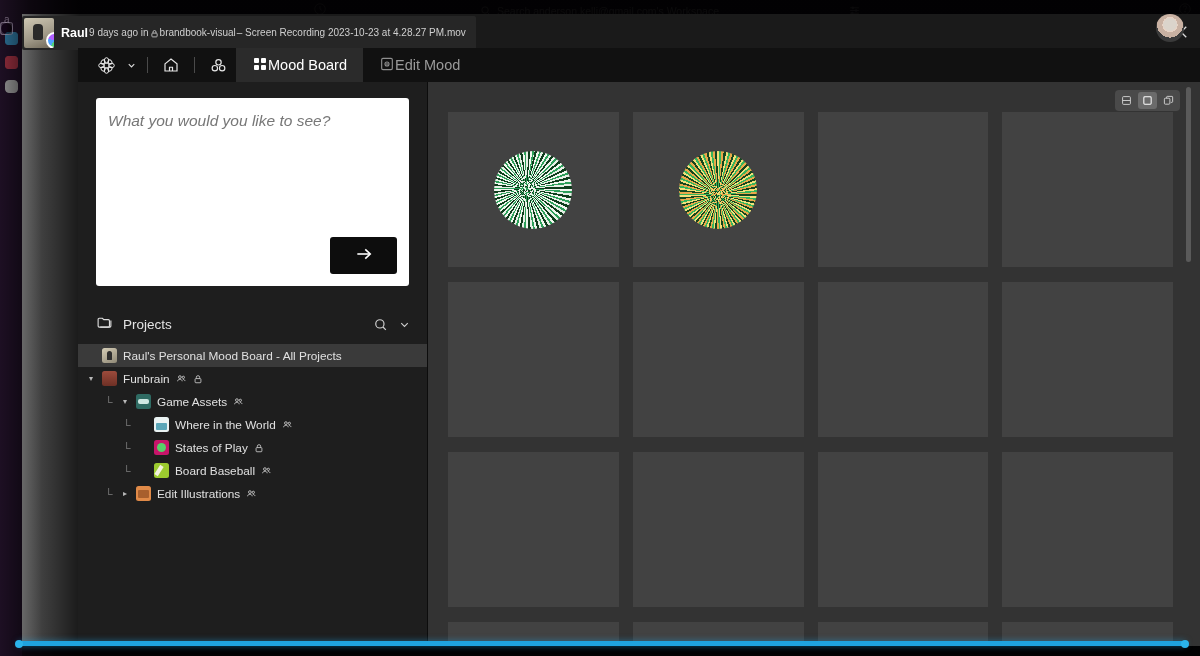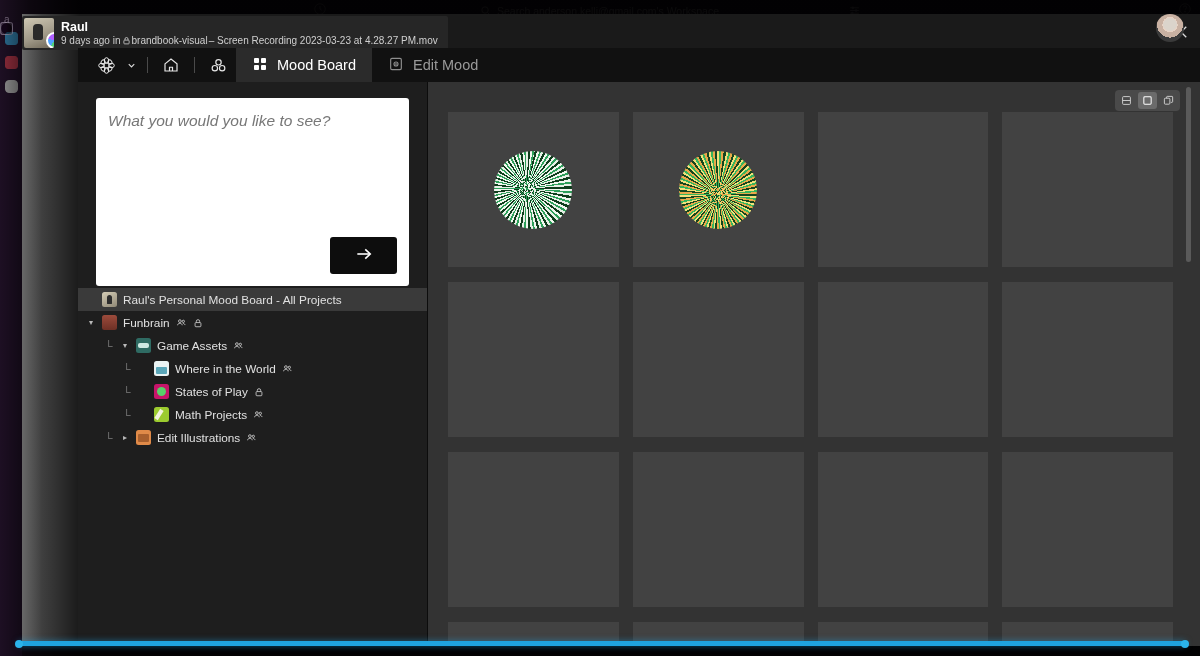--- a/index.html
+++ b/index.html
@@ -88,21 +88,21 @@
     content: ""; position: absolute; left: 9px; top: 6px;
     width: 10px; height: 16px; border-radius: 4px 4px 2px 2px;
     background: #2a2a2a;
   }
   .user-badge {
     position: absolute; left: 22px; top: 14px;
     width: 17px; height: 17px; border-radius: 50%;
     background: conic-gradient(#ff5c5c 0 20%, #ffd24d 0 40%, #4fd37a 0 60%, #4fa3ff 0 80%, #b060ff 0 100%);
     border: 2px solid #fff; box-sizing: border-box;
   }
-  .user-meta { display: flex; flex-direction: column; gap: 1px; }
+  .user-meta { display: flex; flex-direction: row; gap: 1px; }
   .user-name { font-size: 12.5px; font-weight: bold; color: #ffffff; line-height: 14px; }
   .user-sub {
     font-size: 10px; color: #cfcfcf; line-height: 12px;
     display: flex; align-items: center; gap: 1px; white-space: nowrap;
   }
   .close-x {
     position: absolute; right: 10px; top: 9px;
     width: 18px; height: 18px; cursor: pointer;
     color: #dcdcdc;
   }
@@ -117,21 +117,21 @@
     display: flex; align-items: center; padding-left: 10px; gap: 0;
     position: relative;
   }
   .tb-btn {
     display: flex; align-items: center; justify-content: center;
     height: 34px; padding: 0 8px; cursor: pointer; color: #e6e6e6;
   }
   .tb-chev { padding: 0 4px 0 1px; }
   .tb-div { width: 1px; height: 16px; background: #4a4a4a; margin: 0 6px; }
   .tab {
-    display: flex; align-items: center; gap: 9px;
+    display: flex; align-items: center; gap: 0;
     height: 34px; padding: 0 16px; cursor: pointer;
     font-size: 14.5px; color: #9a9a9a;
   }
   .tab.active { background: #2b2b2b; color: #ffffff; }
   .tab-label { line-height: 1; }
 
   .body-row { position: absolute; left: 0; top: 34px; right: 0; bottom: 0; display: flex; }
 
   
   .lpanel {
@@ -325,21 +325,21 @@
         </div>
         <div class="user-meta">
           <div class="user-name">Raul</div>
           <div class="user-sub">
             <span>9 days ago in</span>
             <svg width="9" height="9" viewBox="0 0 24 24" fill="none" stroke="#cfcfcf" stroke-width="2.2">
               <rect x="5" y="11" width="14" height="10" rx="2"></rect>
                 <path d="M8 11V8a4 4 0 018 0v3"></path>
             </svg>
             <span>brandbook-visual</span>
-            <span>– Screen Recording 2023-03-23 at 4.28.27 PM.mov</span>
+            <span>– Screen Recording 2023-10-23 at 4.28.27 PM.mov</span>
           </div>
         </div>
       </div>
 
       <div class="close-x">
         <svg width="18" height="18" viewBox="0 0 24 24" fill="none" stroke="currentColor" stroke-width="1.8">
           <path d="M5 5l14 14M19 5L5 19"></path>
         </svg>
       </div>
     </div>
@@ -416,20 +416,41 @@
                 <span>
                   <svg width="24" height="20" viewBox="0 0 24 24" fill="none" stroke="#ffffff" stroke-width="1.9">
                     <path d="M4 12h15"></path>
                       <path d="M13.5 6.5L19.5 12l-6 5.5"></path>
                   </svg>
                 </span>
               </div>
             </div>
           </div>
 
+          <div class="projects-head">
+            <span>
+              <svg width="17" height="17" viewBox="0 0 24 24" fill="none" stroke="#dcdcdc" stroke-width="1.6">
+                <path d="M3 7.5a1.5 1.5 0 011.5-1.5H9l2 2h6.5A1.5 1.5 0 0119 9.5V17a1.5 1.5 0 01-1.5 1.5h-13A1.5 1.5 0 013 17z"></path>
+                <path d="M21 9v8a1.5 1.5 0 01-1.5 1.5H6"></path>
+              </svg>
+            </span>
+            <span class="projects-title">Projects</span>
+            <span class="ph-spacer"></span>
+            <span class="ph-icon">
+              <svg width="15" height="15" viewBox="0 0 24 24" fill="none" stroke="#cfcfcf" stroke-width="1.9">
+                <circle cx="11" cy="11" r="6.6"></circle>
+                  <path d="M16 16l4.5 4.5"></path>
+              </svg>
+            </span>
+            <span class="ph-icon">
+              <svg width="13" height="13" viewBox="0 0 24 24" fill="none" stroke="#cfcfcf" stroke-width="2.1">
+                <path d="M6 9.5l6 6 6-6"></path>
+              </svg>
+            </span>
+          </div>
 
           <div class="tree" id="tree">
               <div class="row sel" style="padding-left: 8px;">
                 <span class="caret"></span>
                 <span class="sw personal"></span>
                 <span class="row-label">Raul's Personal Mood Board - All Projects</span>
               </div>
               <div class="row" style="padding-left: 8px;">
                 <span class="caret">▾</span>
                 <span class="sw funbrain"></span>
@@ -486,21 +507,21 @@
                   <svg width="10" height="10" viewBox="0 0 24 24" fill="none" stroke="#cfcfcf" stroke-width="2">
                     <rect x="5" y="11" width="14" height="10" rx="2"></rect>
                     <path d="M8 11V8a4 4 0 018 0v3"></path>
                   </svg>
                 </span>
               </div>
               <div class="row" style="padding-left: 44px;">
                 <span class="elbow">└</span>
                 <span class="caret"></span>
                 <span class="sw math"></span>
-                <span class="row-label">Math Projects</span>
+                <span class="row-label">Board Baseball</span>
                 <span class="badge">
                   <svg width="11" height="11" viewBox="0 0 24 24" fill="none" stroke="#cfcfcf" stroke-width="1.9">
                     <circle cx="8.5" cy="9" r="3"></circle>
                     <circle cx="16" cy="9.5" r="2.5"></circle>
                     <path d="M3.5 18c0-2.6 2.3-4.2 5-4.2s5 1.6 5 4.2"></path>
                     <path d="M15 14c2.4 0 4.5 1.4 4.5 3.6"></path>
                   </svg>
                 </span>
               </div>
               <div class="row" style="padding-left: 26px;">

